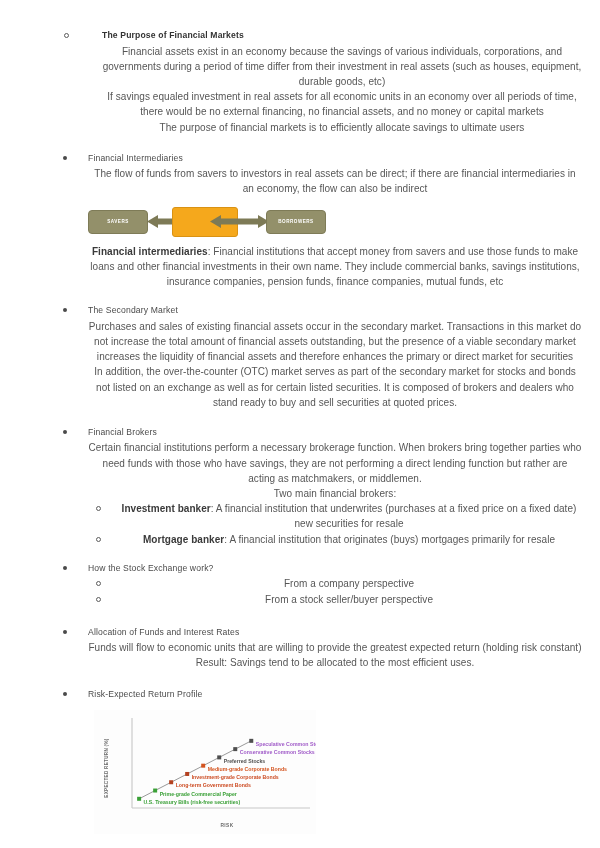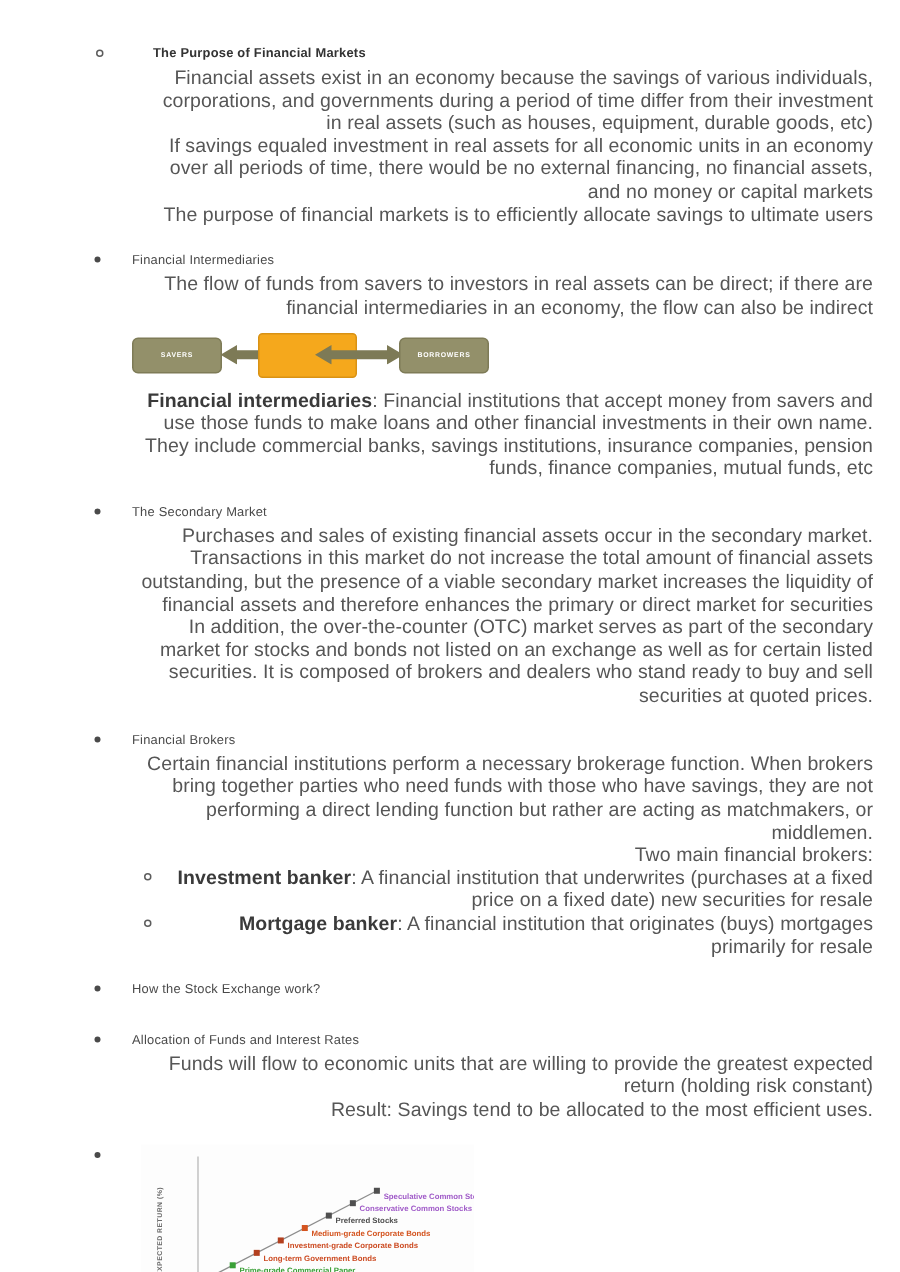--- a/index.html
+++ b/index.html
@@ -65,25 +65,25 @@
   }
 
   .head {
     font-size: 8.6px;
     line-height: 15.5px;
     color: #4a4a4a;
     letter-spacing: 0.15px;
   }
   .head.b { font-weight: bold; color: #333; }
   .para {
-    font-size: 13px;
+    font-size: 10px;
     line-height: 15.2px;
     color: #565656;
     letter-spacing: 0.05px;
-    text-align: right;
+    text-align: center;
   }
   .para b, .inline-b { font-weight: bold; color: #3a3a3a; }
 
   
   .diagram {
     position: relative;
     height: 32px;
     margin: 9px 0 6px 0;
     width: 236px;
   }
@@ -211,31 +211,42 @@
           <div class="para">
             <span class="inline-b">Mortgage banker</span><span>: A financial institution that originates (buys) mortgages primarily for resale</span>
           </div>
         </li>
       </ul>
     </li>
 
     <li style="margin-bottom:18px;">
       <span class="disc"></span>
       <div class="head">How the Stock Exchange work?</div>
+      <ul class="lvl2">
+        <li>
+          <span class="circ"></span>
+          <div class="para">From a company perspective</div>
+        </li>
+        <li>
+          <span class="circ"></span>
+          <div class="para">From a stock seller/buyer perspective</div>
+        </li>
+      </ul>
     </li>
 
     <li style="margin-bottom:16px;">
       <span class="disc"></span>
       <div class="head">Allocation of Funds and Interest Rates</div>
       <div class="para">Funds will flow to economic units that are willing to provide the greatest expected return (holding risk constant)</div>
       <div class="para">Result: Savings tend to be allocated to the most efficient uses.</div>
     </li>
 
     <li>
       <span class="disc"></span>
+      <div class="head">Risk-Expected Return Profile</div>
 
       <div class="chartwrap">
         <svg id="risk-chart" viewBox="0 0 222 124" width="222" height="124" aria-hidden="true">
             <line x1="38" y1="8" x2="38" y2="98" stroke="#c7c7c7" stroke-width="1.1"></line>
             <line x1="38" y1="98" x2="216" y2="98" stroke="#c7c7c7" stroke-width="1.1"></line>
             <line x1="45.12" y1="88.8" x2="157.26" y2="30.840000000000003" stroke="#8d8d8d" stroke-width="0.9"></line>
             <rect x="43.12" y="86.8" width="4" height="4" fill="#3aa037"></rect>
             <text x="49.62" y="94" fill="#3aa037" font-family="&quot;Liberation Sans&quot;, sans-serif" font-size="5.2" font-weight="bold">U.S. Treasury Bills (risk-free securities)</text>
             <rect x="59.14" y="78.52" width="4" height="4" fill="#3aa037"></rect>
             <text x="65.64" y="85.72" fill="#3aa037" font-family="&quot;Liberation Sans&quot;, sans-serif" font-size="5.2" font-weight="bold">Prime-grade Commercial Paper</text>

